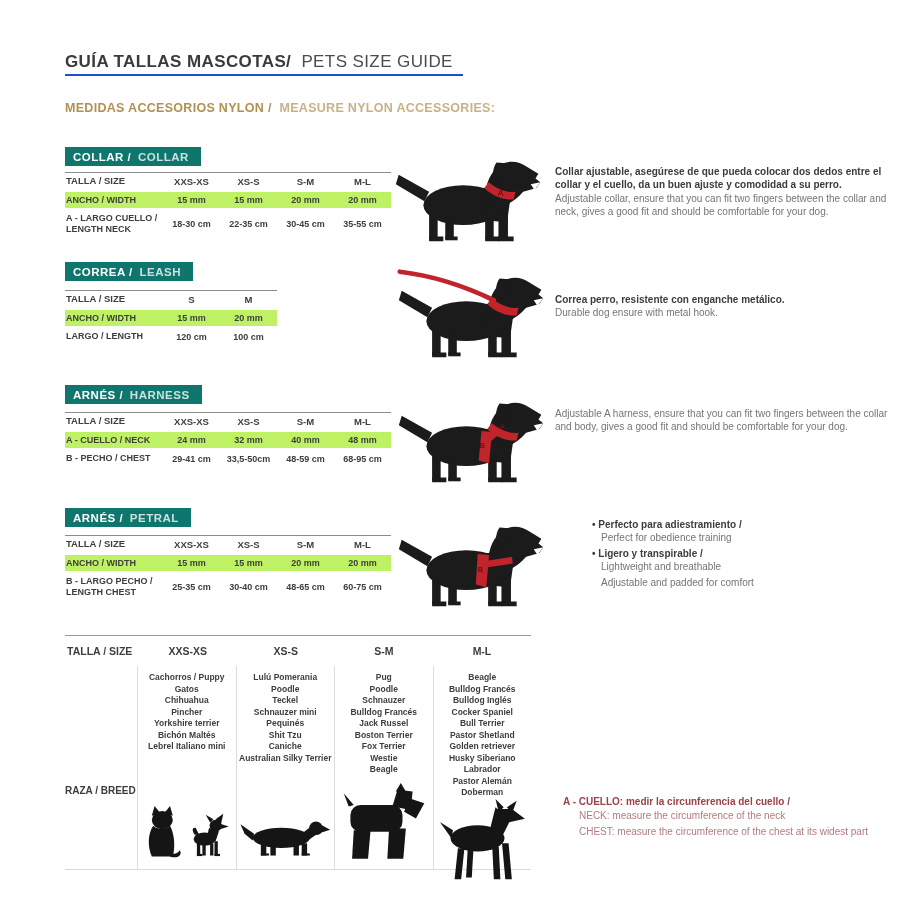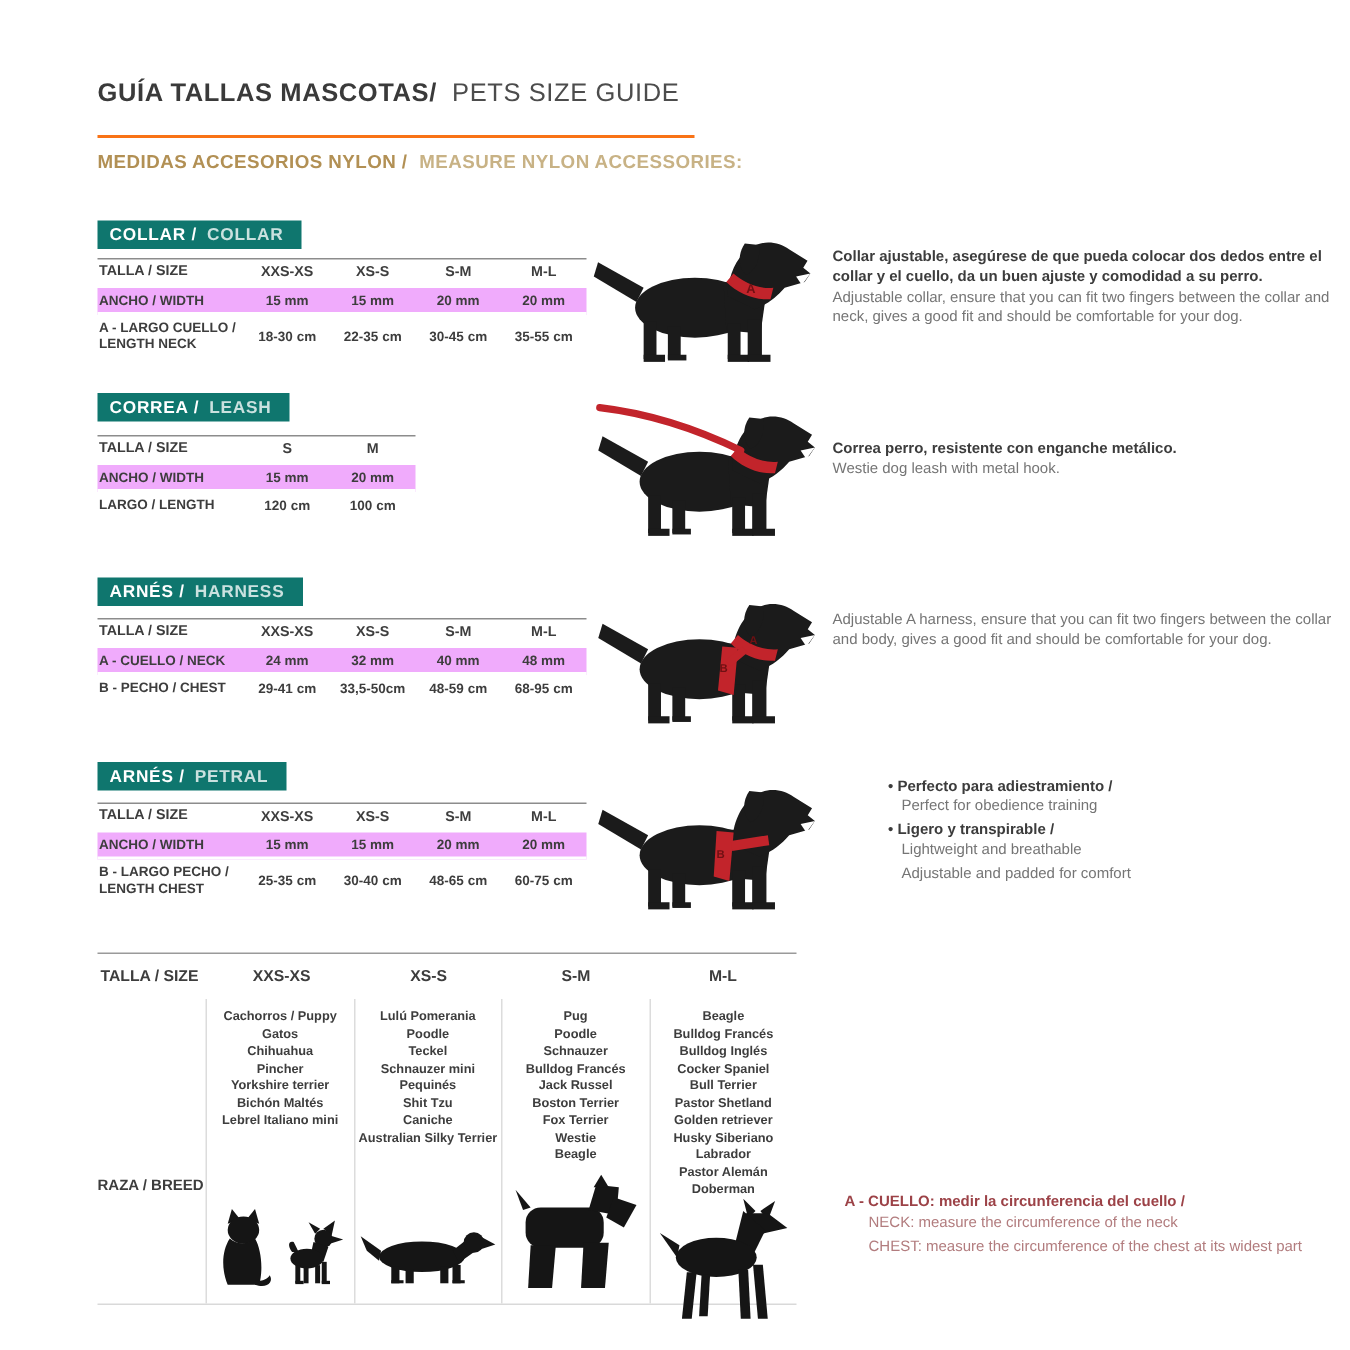--- a/index.html
+++ b/index.html
@@ -3,38 +3,38 @@
 <meta charset="utf-8">
 <style>
   html,body{margin:0;padding:0;background:#e8e8e8;}
   .page{
     position:relative;width:900px;height:900px;margin:0 auto;background:#ffffff;
     font-family:"Liberation Sans",sans-serif;color:#3d3d3d;overflow:hidden;
   }
   
   .title{
     position:absolute;left:65px;top:52px;font-size:17px;letter-spacing:.4px;
-    border-bottom:2px solid #f97316;padding-bottom:18px;padding-right:10px;
+    border-bottom:2px solid #1d4ed8;padding-bottom:2px;padding-right:10px;
     display:inline-block;white-space:nowrap;
   }
   .title .t-b{font-weight:bold;color:#3a3a3a;}
   .title .t-l{font-weight:normal;color:#4c4c4c;margin-left:5px;}
   .subtitle{position:absolute;left:65px;top:101px;font-size:12.5px;font-weight:bold;color:#b29054;letter-spacing:.3px;}
   .subtitle .t-l{color:#c8b285;margin-left:4px;}
   
   .badge{
     position:absolute;left:65px;background:#0f766e;color:#fff;font-weight:bold;
     font-size:11.5px;letter-spacing:.5px;padding:4px 12px 3px 8px;white-space:nowrap;
   }
   .badge .bg-l{color:rgba(255,255,255,.78);margin-left:3px;}
   
   .spec-table{position:absolute;left:65px;border-top:1.5px solid #8c8c8c;font-size:9px;}
   .spec-row{display:flex;border-bottom:2px solid #fff;}
   .spec-row.header{font-size:9.5px;}
-  .spec-row.shaded{background:#f0abfc;}
+  .spec-row.shaded{background:#bef264;}
   .cell{display:flex;align-items:center;}
   .cell.label{width:95px;font-weight:bold;padding:3px 2px 3px 1px;line-height:1.15;}
   .cell.val{width:57px;justify-content:center;text-align:center;font-weight:bold;padding:3px 0;}
   
   .desc{position:absolute;left:555px;width:335px;font-size:10px;line-height:1.33;}
   .d-es{font-weight:bold;color:#3c3c3c;}
   .d-en{color:#757575;}
   .bullets{position:absolute;left:548px;width:340px;font-size:10px;line-height:1.3;margin-left:44px;}
   .bullet{margin-bottom:3px;}
   .b-es{font-weight:bold;color:#3c3c3c;}
@@ -155,21 +155,21 @@
       <div class="cell val">100 cm</div>
     </div>
   </div>
   <svg class="dogsvg" style="left:396px;top:262px" width="152" height="105" viewBox="0 0 160 110">
     <use href="#dog-sil"></use>
     <path class="redline" d="M103,40 C70,24 38,14 4,10"></path>
     <path class="red" d="M101,38 C109,45 119,49 129,48 L127,56 C116,57 104,52 96,44 Z"></path>
   </svg>
   <div class="desc" style="top:293px">
     <div class="d-es">Correa perro, resistente con enganche metálico.</div>
-    <div class="d-en">Westie dog leash with metal hook.</div>
+    <div class="d-en">Durable dog ensure with metal hook.</div>
   </div>
 
   <div class="badge" style="top:385px">
     <span class="bg-b">ARNÉS /</span>
     <span class="bg-l">HARNESS</span>
   </div>
   <div class="spec-table" style="top:412px">
     <div class="spec-row header">
       <div class="cell label">TALLA / SIZE</div>
       <div class="cell val">XXS-XS</div>

